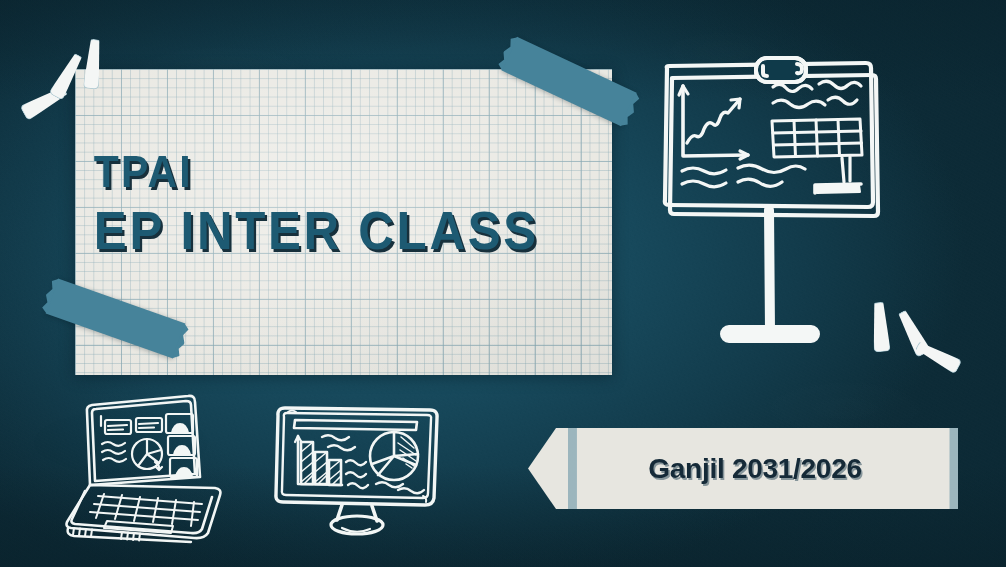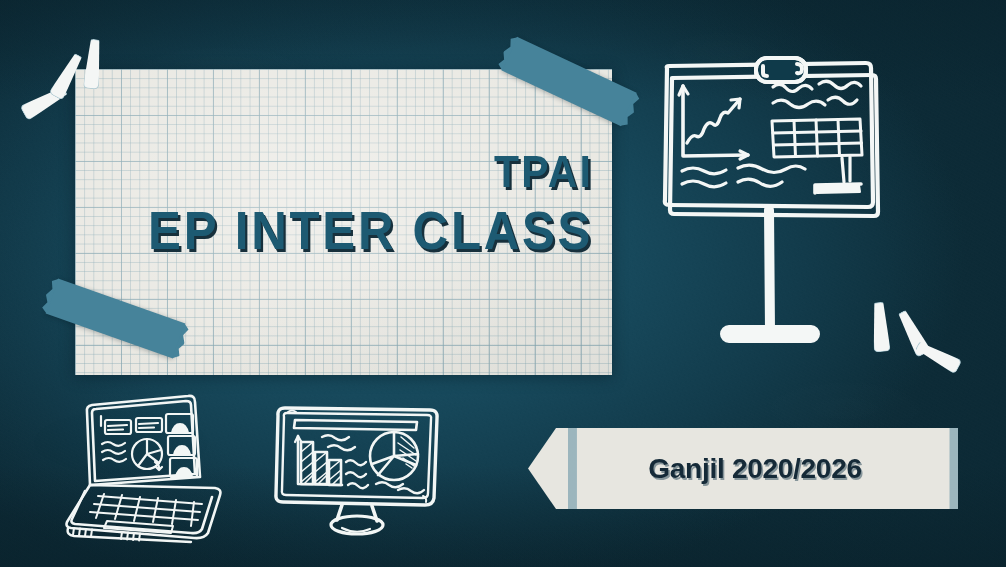--- a/index.html
+++ b/index.html
@@ -68,21 +68,21 @@
     background:
       radial-gradient(ellipse 80% 85% at 45% 40%, rgba(255,255,255,.35), rgba(0,0,0,0) 75%),
       linear-gradient(160deg, rgba(0,0,0,0) 60%, rgba(120,130,130,.09) 100%);
   }
 
   
   .title-wrap {
     position: absolute;
     left: 75px; top: 150px;
     width: 537px;
-    text-align: right;
+    text-align: left;
     user-select: none;
   }
   .title-line {
     color: #1d5a72;
     font-weight: 700;
     letter-spacing: .055em;
     line-height: 1.02;
     text-transform: uppercase;
     text-shadow: 2.5px 3px 0 #17303c;
     transform: scaleX(.93);
@@ -368,16 +368,16 @@
 
       <path d="M76 101 L71 116 M106 102 L111 117" stroke-width="3.6"></path>
       <ellipse cx="91" cy="121" rx="26" ry="9" stroke-width="3.2"></ellipse>
       <path d="M76 124 q14 7 28 1" stroke-width="2.2"></path>
     </svg>
   </div>
 
   <div class="banner">
     <div class="banner-dots"></div>
     <div class="banner-mask"></div>
-    <div class="banner-text">Ganjil 2020/2026</div>
+    <div class="banner-text">Ganjil 2031/2026</div>
   </div>
 
 </div>
 
 </body></html>

